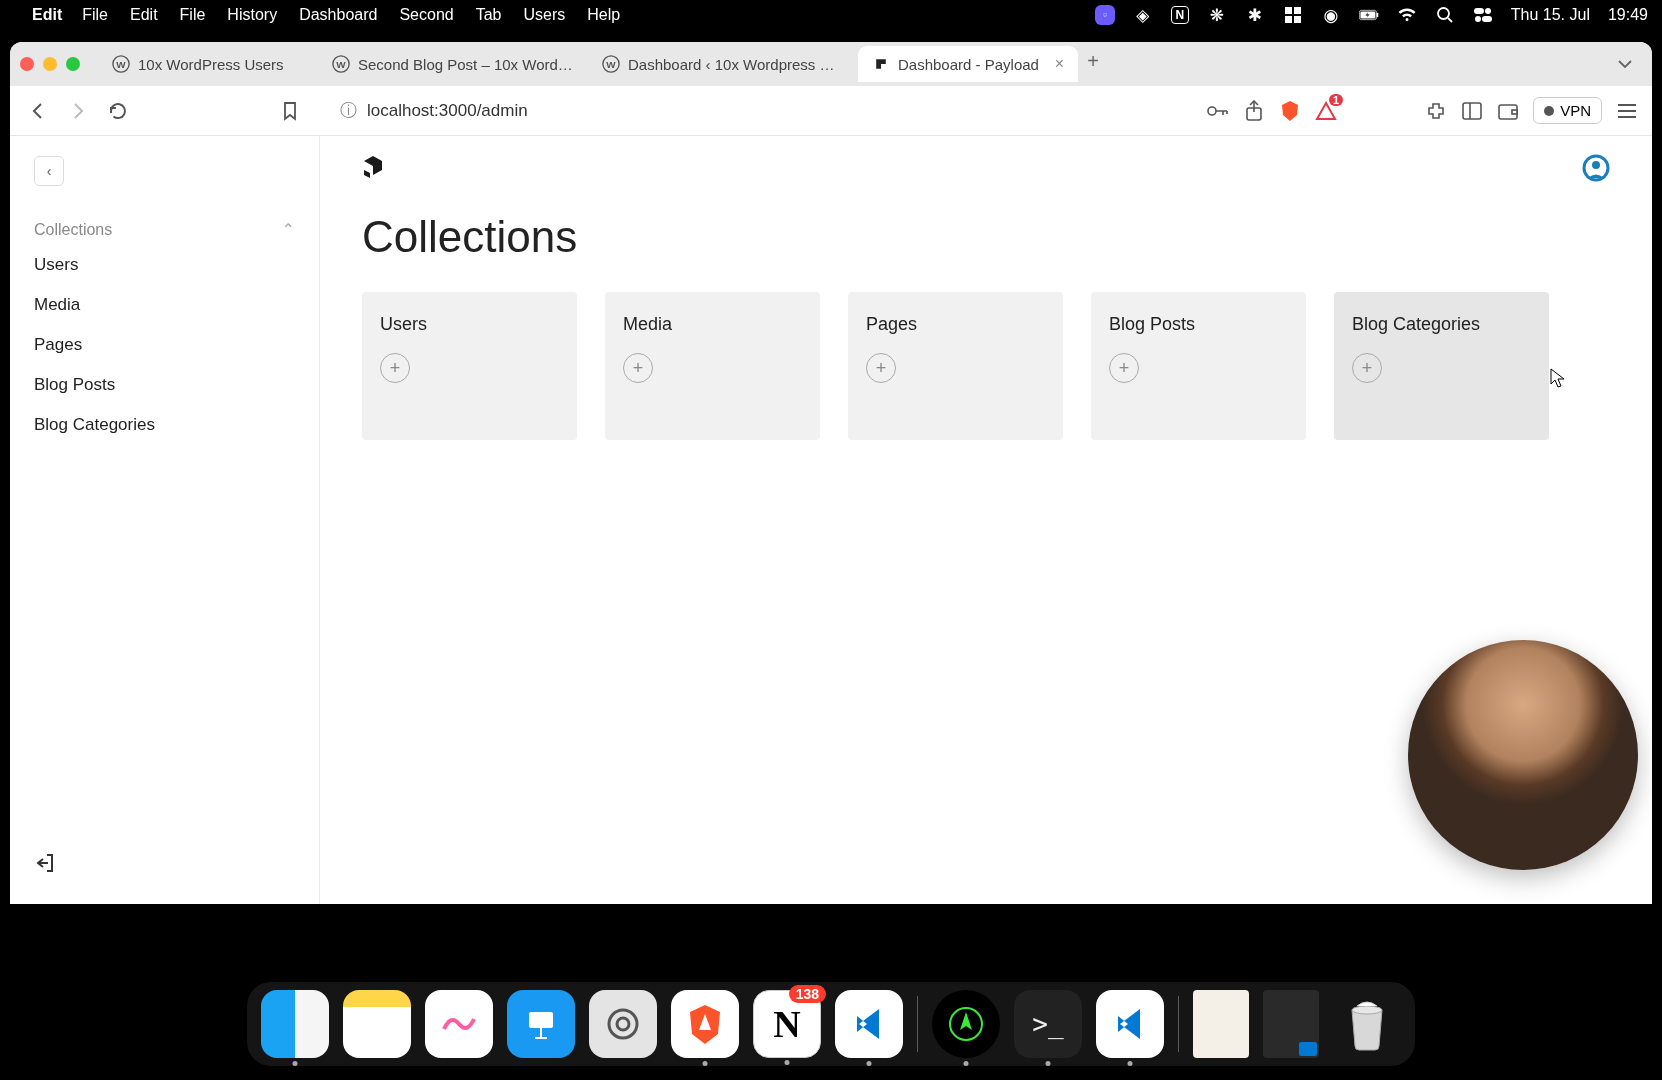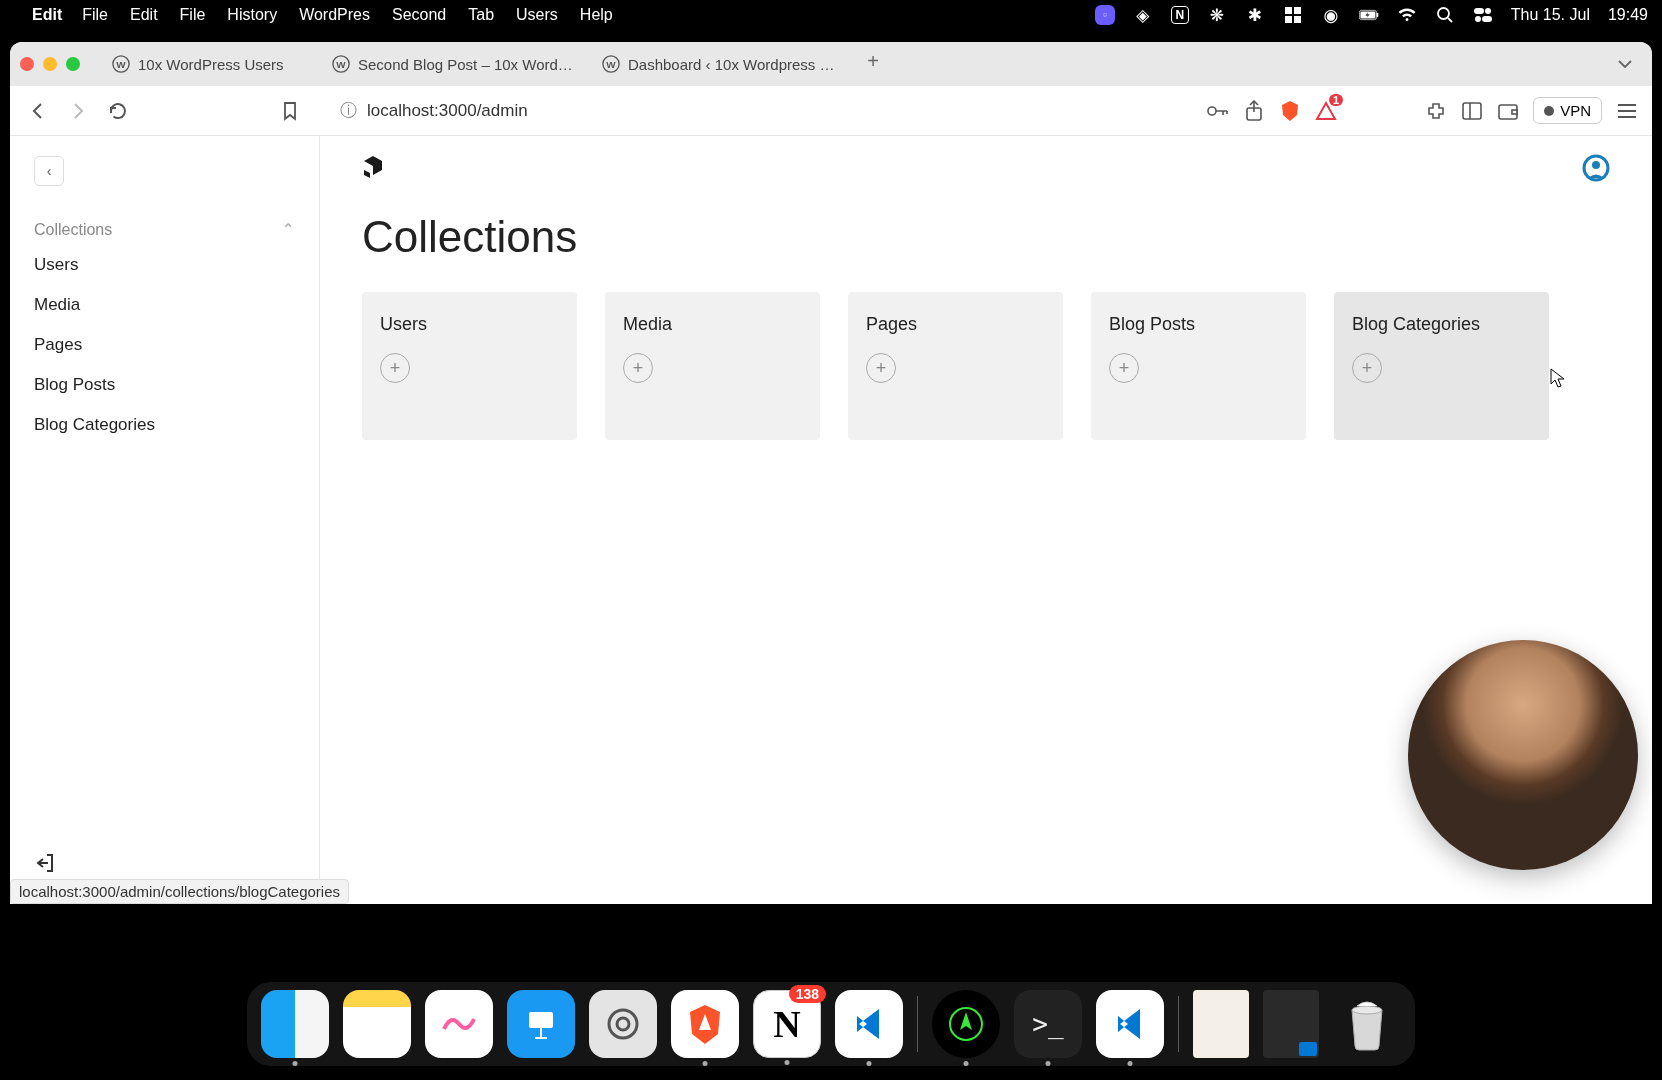--- a/index.html
+++ b/index.html
@@ -82,21 +82,21 @@
 </head>
 <body>
 
 <div class="menubar">
   <span class="apple"></span>
   <span class="app-name">Edit</span>
   <span class="menu-item">File</span>
   <span class="menu-item">Edit</span>
   <span class="menu-item">File</span>
   <span class="menu-item">History</span>
-  <span class="menu-item">WordPres</span>
+  <span class="menu-item">Dashboard</span>
   <span class="menu-item">Second</span>
   <span class="menu-item">Tab</span>
   <span class="menu-item">Users</span>
   <span class="menu-item">Help</span>
   <div class="right">
     <span class="status-icon screenshare">
         <svg width="18" height="14" viewBox="0 0 18 14" fill="none">
           <rect x="1" y="1" width="16" height="10" rx="1.5" stroke="#fff" stroke-width="1.5"></rect>
           <rect x="5" y="12" width="8" height="1.5" fill="#fff"></rect>
         </svg>
@@ -173,20 +173,29 @@
         <span class="title">Second Blog Post – 10x WordPres...</span>
       </div>
       <div class="tab">
         <span class="favicon">
             <svg width="18" height="18" viewBox="0 0 20 20">
               <circle cx="10" cy="10" r="9" fill="none" stroke="#555" stroke-width="1.5"></circle>
               <text x="10" y="14" text-anchor="middle" font-size="11" font-weight="bold" fill="#555">W</text>
             </svg>
           </span>
         <span class="title">Dashboard ‹ 10x Wordpress Blog ...</span>
+      </div>
+      <div class="tab active">
+        <span class="favicon">
+            <svg width="16" height="16" viewBox="0 0 20 20">
+              <path d="M4 4 L16 4 L16 10 L10 10 L10 16 L4 16 Z" fill="#222"></path>
+            </svg>
+          </span>
+        <span class="title">Dashboard - Payload</span>
+        <span class="close">×</span>
       </div>
       <div class="tab-add">+</div>
     </div>
     <div class="tab-overflow">
         <svg width="14" height="8" viewBox="0 0 14 8" fill="none" stroke="#666" stroke-width="1.8">
           <polyline points="1,1 7,7 13,1"></polyline>
         </svg>
       </div>
   </div>
 
@@ -335,21 +344,20 @@
           <div class="card-label">Blog Categories</div>
           <div class="card-add">+</div>
         </div>
       </div>
 
       <svg class="cursor" style="left:1230px; top:232px;" viewBox="0 0 18 22">
           <path d="M1 1 L1 16 L5 12 L8 19 L11 18 L8 11 L14 11 Z" fill="#fff" stroke="#000" stroke-width="1"></path>
         </svg>
     </div>
 
-    <div class="status-url">localhost:3000/admin/collections/blogCategories</div>
   </div>
 </div>
 
 <div class="webcam"></div>
 
 <div class="dock-wrap">
   <div class="dock">
     <div class="dock-item" style="background:linear-gradient(90deg,#1ba3f3 50%,#f5f5f5 50%);">
         <span class="dot"></span>
       </div>

